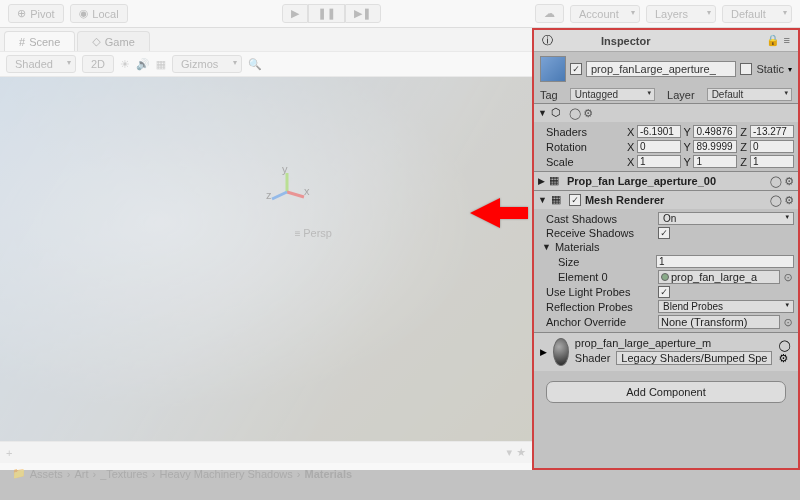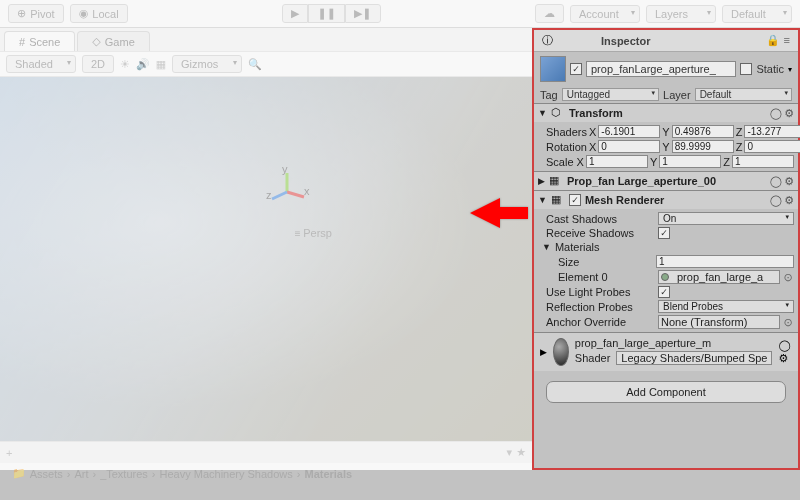--- a/index.html
+++ b/index.html
@@ -32,39 +32,39 @@
 .inspector { width: 268px; background: #c2c2c2; border: 2px solid #d04040; position: relative; }
 .inspector-tab { background: #dcdcdc; border-bottom: 1px solid #aaa; padding: 3px 8px; display: flex; align-items: center; gap: 4px; }
 .inspector-tab span.title { font-weight: bold; color: #444; padding-left: 44px; }
 .inspector-tab .tab-icons { margin-left: auto; display: flex; gap: 4px; color: #666; }
 
 .obj-header { background: #c2c2c2; padding: 4px 6px; display: flex; align-items: center; gap: 4px; }
 .cube-icon { width: 26px; height: 26px; background: linear-gradient(135deg, #7aa2d4, #4a7ab4); border: 1px solid #888; }
 .obj-name { flex: 1; background: #eee; border: 1px solid #888; padding: 1px 4px; color: #333; overflow: hidden; text-overflow: ellipsis; white-space: nowrap; }
 .static-label { color: #333; }
 
-.tag-row { display: flex; padding: 2px 6px; gap: 4px; align-items: center; color: #333; }
+.tag-row { display: flex; padding: 2px 6px; gap: 12px; align-items: center; color: #333; }
 .tag-row .mini-drop { background: #ddd; border: 1px solid #999; padding: 0 14px 0 4px; position: relative; flex: 1; font-size: 10px; }
 .tag-row .mini-drop::after { content: "▾"; position: absolute; right: 3px; font-size: 7px; }
 
 .component { border-top: 1px solid #888; }
 .comp-header { background: #cecece; padding: 2px 4px; display: flex; align-items: center; gap: 4px; color: #222; }
 .comp-header .arrow { font-size: 9px; }
 .comp-header .comp-icon { width: 14px; height: 14px; }
 .comp-header .comp-name { font-weight: bold; flex: 1; }
 .comp-header .comp-tools { display: flex; gap: 2px; color: #555; }
 
 .comp-body { padding: 2px 4px; }
 .prop-row { display: flex; align-items: center; padding: 1px 0; gap: 2px; color: #222; }
 .prop-label { width: 118px; padding-left: 8px; }
 .prop-label.indent { padding-left: 20px; }
 .axis-label { width: 12px; text-align: center; }
-.num-input { background: #eee; border: 1px solid #888; padding: 0 2px; width: 62px; color: #222; font-size: 10px; }
+.num-input { background: #eee; border: 1px solid #888; padding: 0 2px; width: 44px; color: #222; font-size: 10px; }
 .wide-input { background: #eee; border: 1px solid #888; padding: 0 2px; flex: 1; color: #222; font-size: 10px; }
-.obj-field { background: #ddd; border: 1px solid #888; padding: 0 2px; flex: 1; font-size: 10px; color: #222; display: flex; align-items: center; gap: 8px; overflow: hidden; white-space: nowrap; }
+.obj-field { background: #ddd; border: 1px solid #888; padding: 0 2px; flex: 1; font-size: 10px; color: #222; display: flex; align-items: center; gap: 2px; overflow: hidden; white-space: nowrap; }
 .obj-field .circle { width: 8px; height: 8px; border-radius: 50%; background: #8a8; border: 1px solid #666; flex-shrink: 0; }
 .obj-field-btn { width: 12px; text-align: center; color: #666; }
 .enum-drop { background: #ddd; border: 1px solid #888; padding: 0 14px 0 4px; flex: 1; position: relative; font-size: 10px; }
 .enum-drop::after { content: "▾"; position: absolute; right: 4px; font-size: 7px; }
 .checkbox { width: 12px; height: 12px; background: #eee; border: 1px solid #666; display: inline-flex; align-items: center; justify-content: center; font-size: 9px; color: #333; }
 
 .sub-header { display: flex; align-items: center; gap: 4px; padding: 1px 4px; color: #222; }
 
 .material-prev { display: flex; align-items: center; gap: 6px; padding: 4px 6px; border-top: 1px solid #888; background: #cecece; }
 .mat-sphere { width: 28px; height: 28px; border-radius: 50%; background: radial-gradient(circle at 35% 30%, #aaa, #222); border: 1px solid #666; }
@@ -164,21 +164,20 @@
       <span>Tag</span>
       <div class="mini-drop">Untagged</div>
       <span>Layer</span>
       <div class="mini-drop">Default</div>
     </div>
 
     <div class="component">
       <div class="comp-header">
         <span class="arrow">▼</span>
         <span class="comp-icon">⬡</span>
-        <span class="comp-name">Transform</span>
         <span class="comp-tools">
             <span>◯</span> 
             <span>⚙</span>
           </span>
       </div>
       <div class="comp-body">
         <div class="prop-row">
             <span class="prop-label">Shaders</span>
             <span class="axis-label">X</span>
             <input class="num-input" value="-6.1901" style="">

